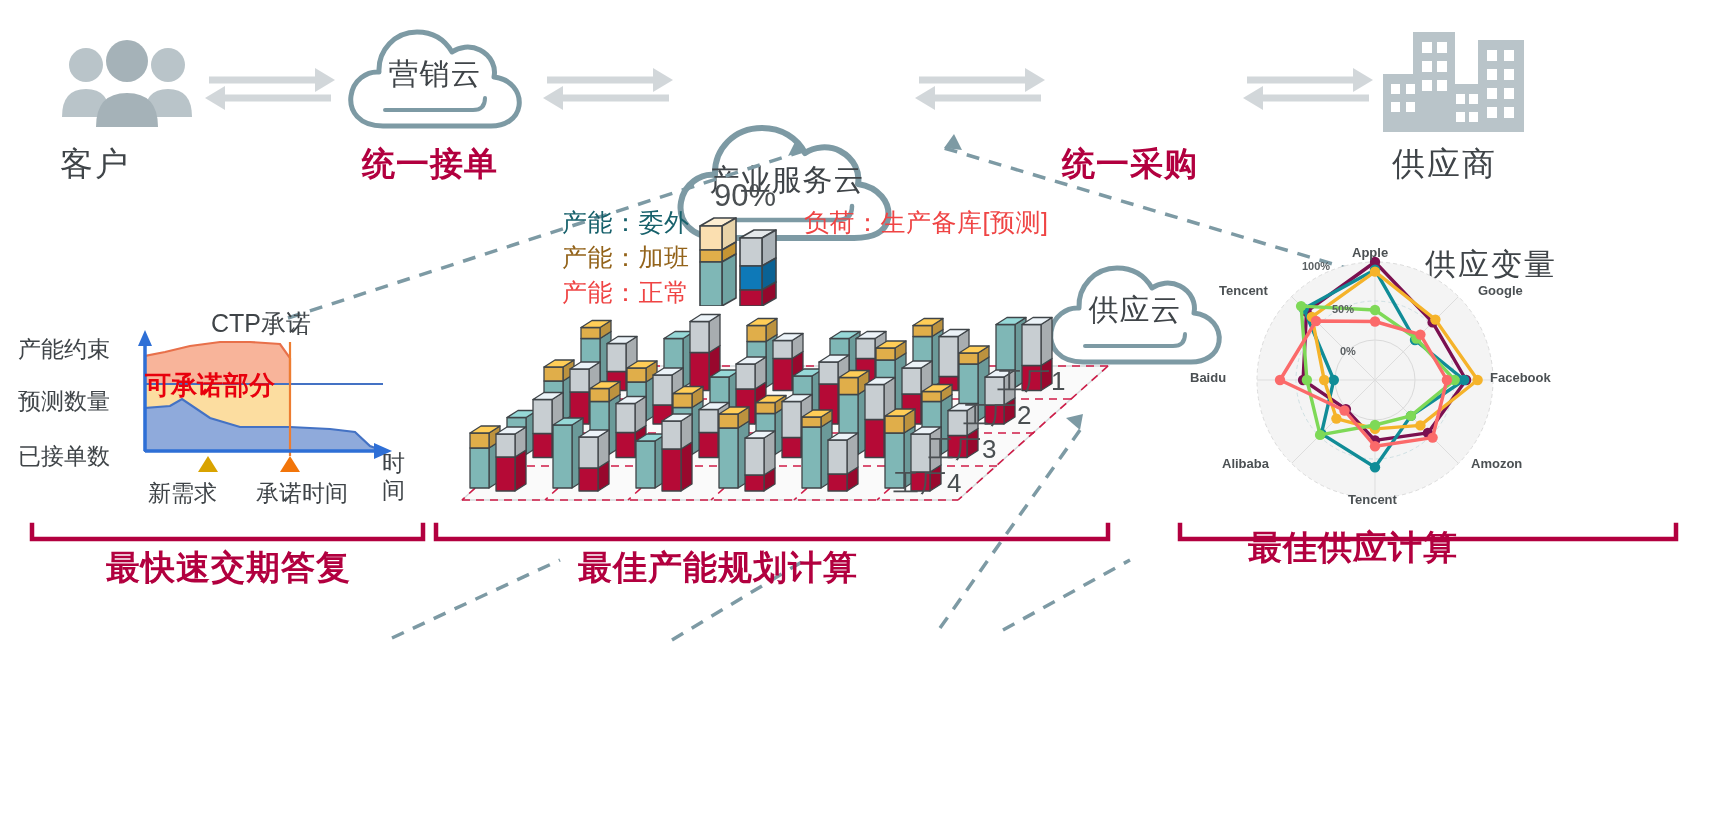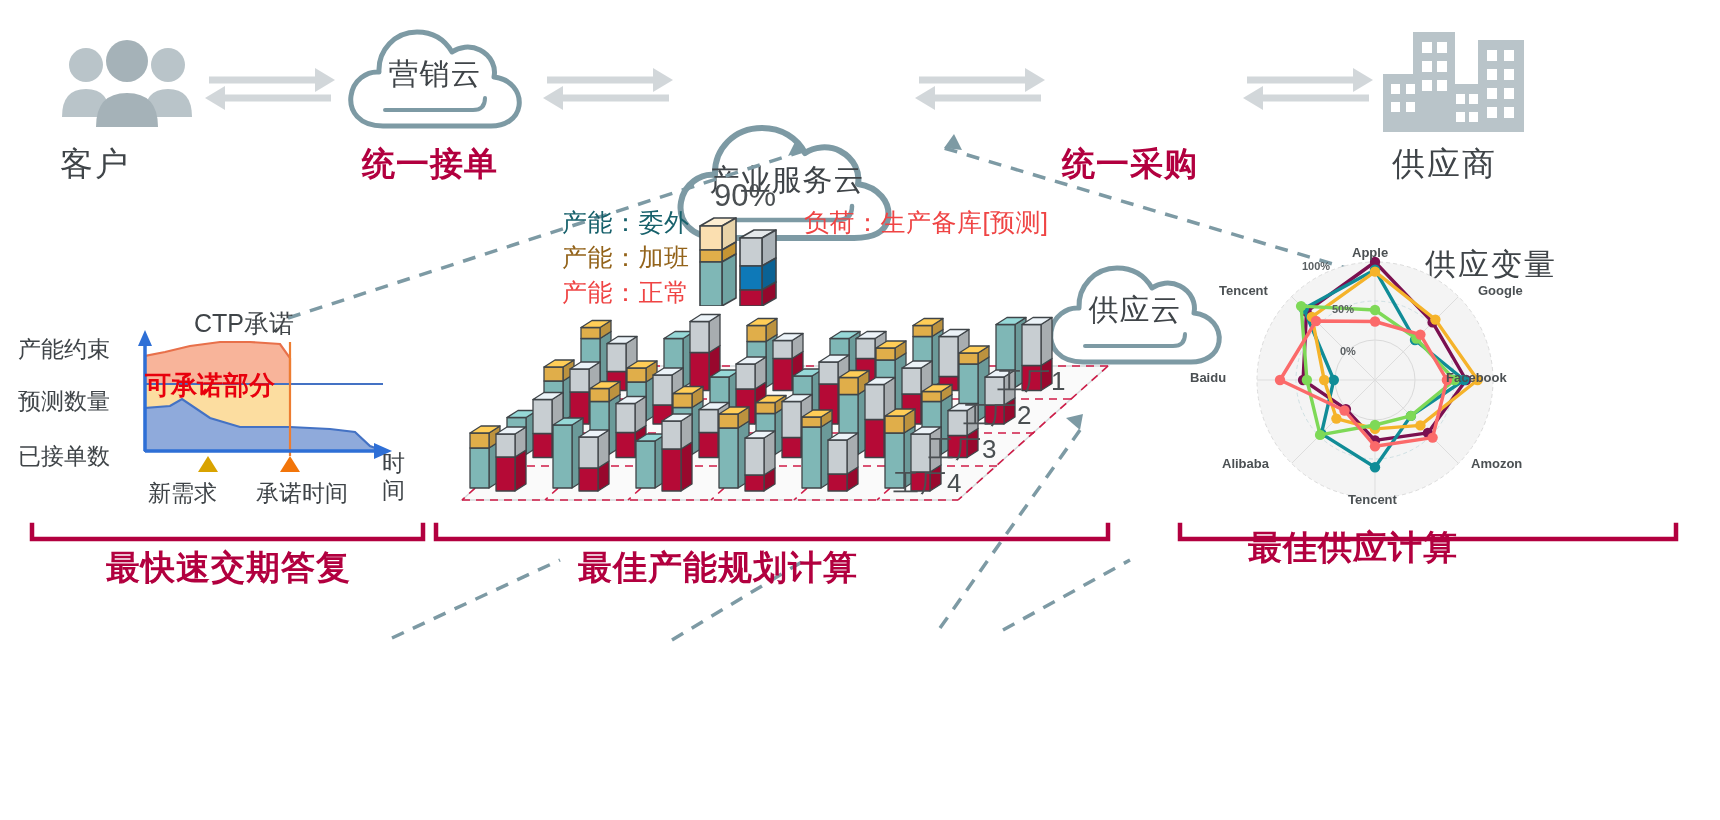--- a/index.html
+++ b/index.html
@@ -15,21 +15,21 @@
   .cloud-wrap{position:relative;}
   .cloud-text{position:absolute;left:0;top:0;width:100%;height:100%;
      display:flex;align-items:center;justify-content:center;
      font-size:30px;color:#3f4448;letter-spacing:1px;padding-bottom:8px;box-sizing:border-box;}
 
   
   .legend-row{font-size:25px;line-height:35px;white-space:nowrap;letter-spacing:0.5px;}
 
   
   .axis-label{font-size:23px;color:#3f4448;white-space:nowrap;}
-  .chart-title{font-size:25px;color:#3f4448;white-space:nowrap;}
+  .chart-title{font-size:25px;color:#3f4448;white-space:nowrap;margin-left:17px;}
   .inchart{font-size:26px;color:#e8000d;font-weight:bold;white-space:nowrap;}
   .tick-label{font-size:23px;color:#3f4448;white-space:nowrap;}
   .time-label{font-size:23px;color:#3f4448;line-height:27px;text-align:center;}
 
   
   .fct{font-size:26px;color:#4a4f52;white-space:nowrap;letter-spacing:1px;}
 
   
   .sec-head{font-size:34px;font-weight:bold;color:#b2003f;white-space:nowrap;letter-spacing:1px;}
 
@@ -569,21 +569,21 @@
       <circle cx="207.6" cy="197.6" r="5.2" fill="#fb6a6a"></circle>
       <circle cx="150.0" cy="206.2" r="5.2" fill="#fb6a6a"></circle>
       <circle cx="119.5" cy="170.5" r="5.2" fill="#fb6a6a"></circle>
       <circle cx="55.0" cy="140.0" r="5.2" fill="#fb6a6a"></circle>
       <circle cx="91.0" cy="81.0" r="5.2" fill="#fb6a6a"></circle>
     </g>
 </svg>
 
 <div class="abs radar-lab" style="left:1352px;top:245px;">Apple</div>
 <div class="abs radar-lab" style="left:1478px;top:283px;">Google</div>
-<div class="abs radar-lab" style="left:1419px;top:370px;padding-left:27px;">Facebook</div>
+<div class="abs radar-lab" style="left:1463px;top:370px;padding-left:27px;">Facebook</div>
 <div class="abs radar-lab" style="left:1471px;top:456px;">Amozon</div>
 <div class="abs radar-lab" style="left:1348px;top:492px;">Tencent</div>
 <div class="abs radar-lab" style="left:1222px;top:456px;">Alibaba</div>
 <div class="abs radar-lab" style="left:1190px;top:370px;">Baidu</div>
 <div class="abs radar-lab" style="left:1219px;top:283px;">Tencent</div>
 
 <div class="abs radar-tick" style="left:1302px;top:260px;">100%</div>
 <div class="abs radar-tick" style="left:1332px;top:303px;">50%</div>
 <div class="abs radar-tick" style="left:1340px;top:345px;">0%</div>
 

